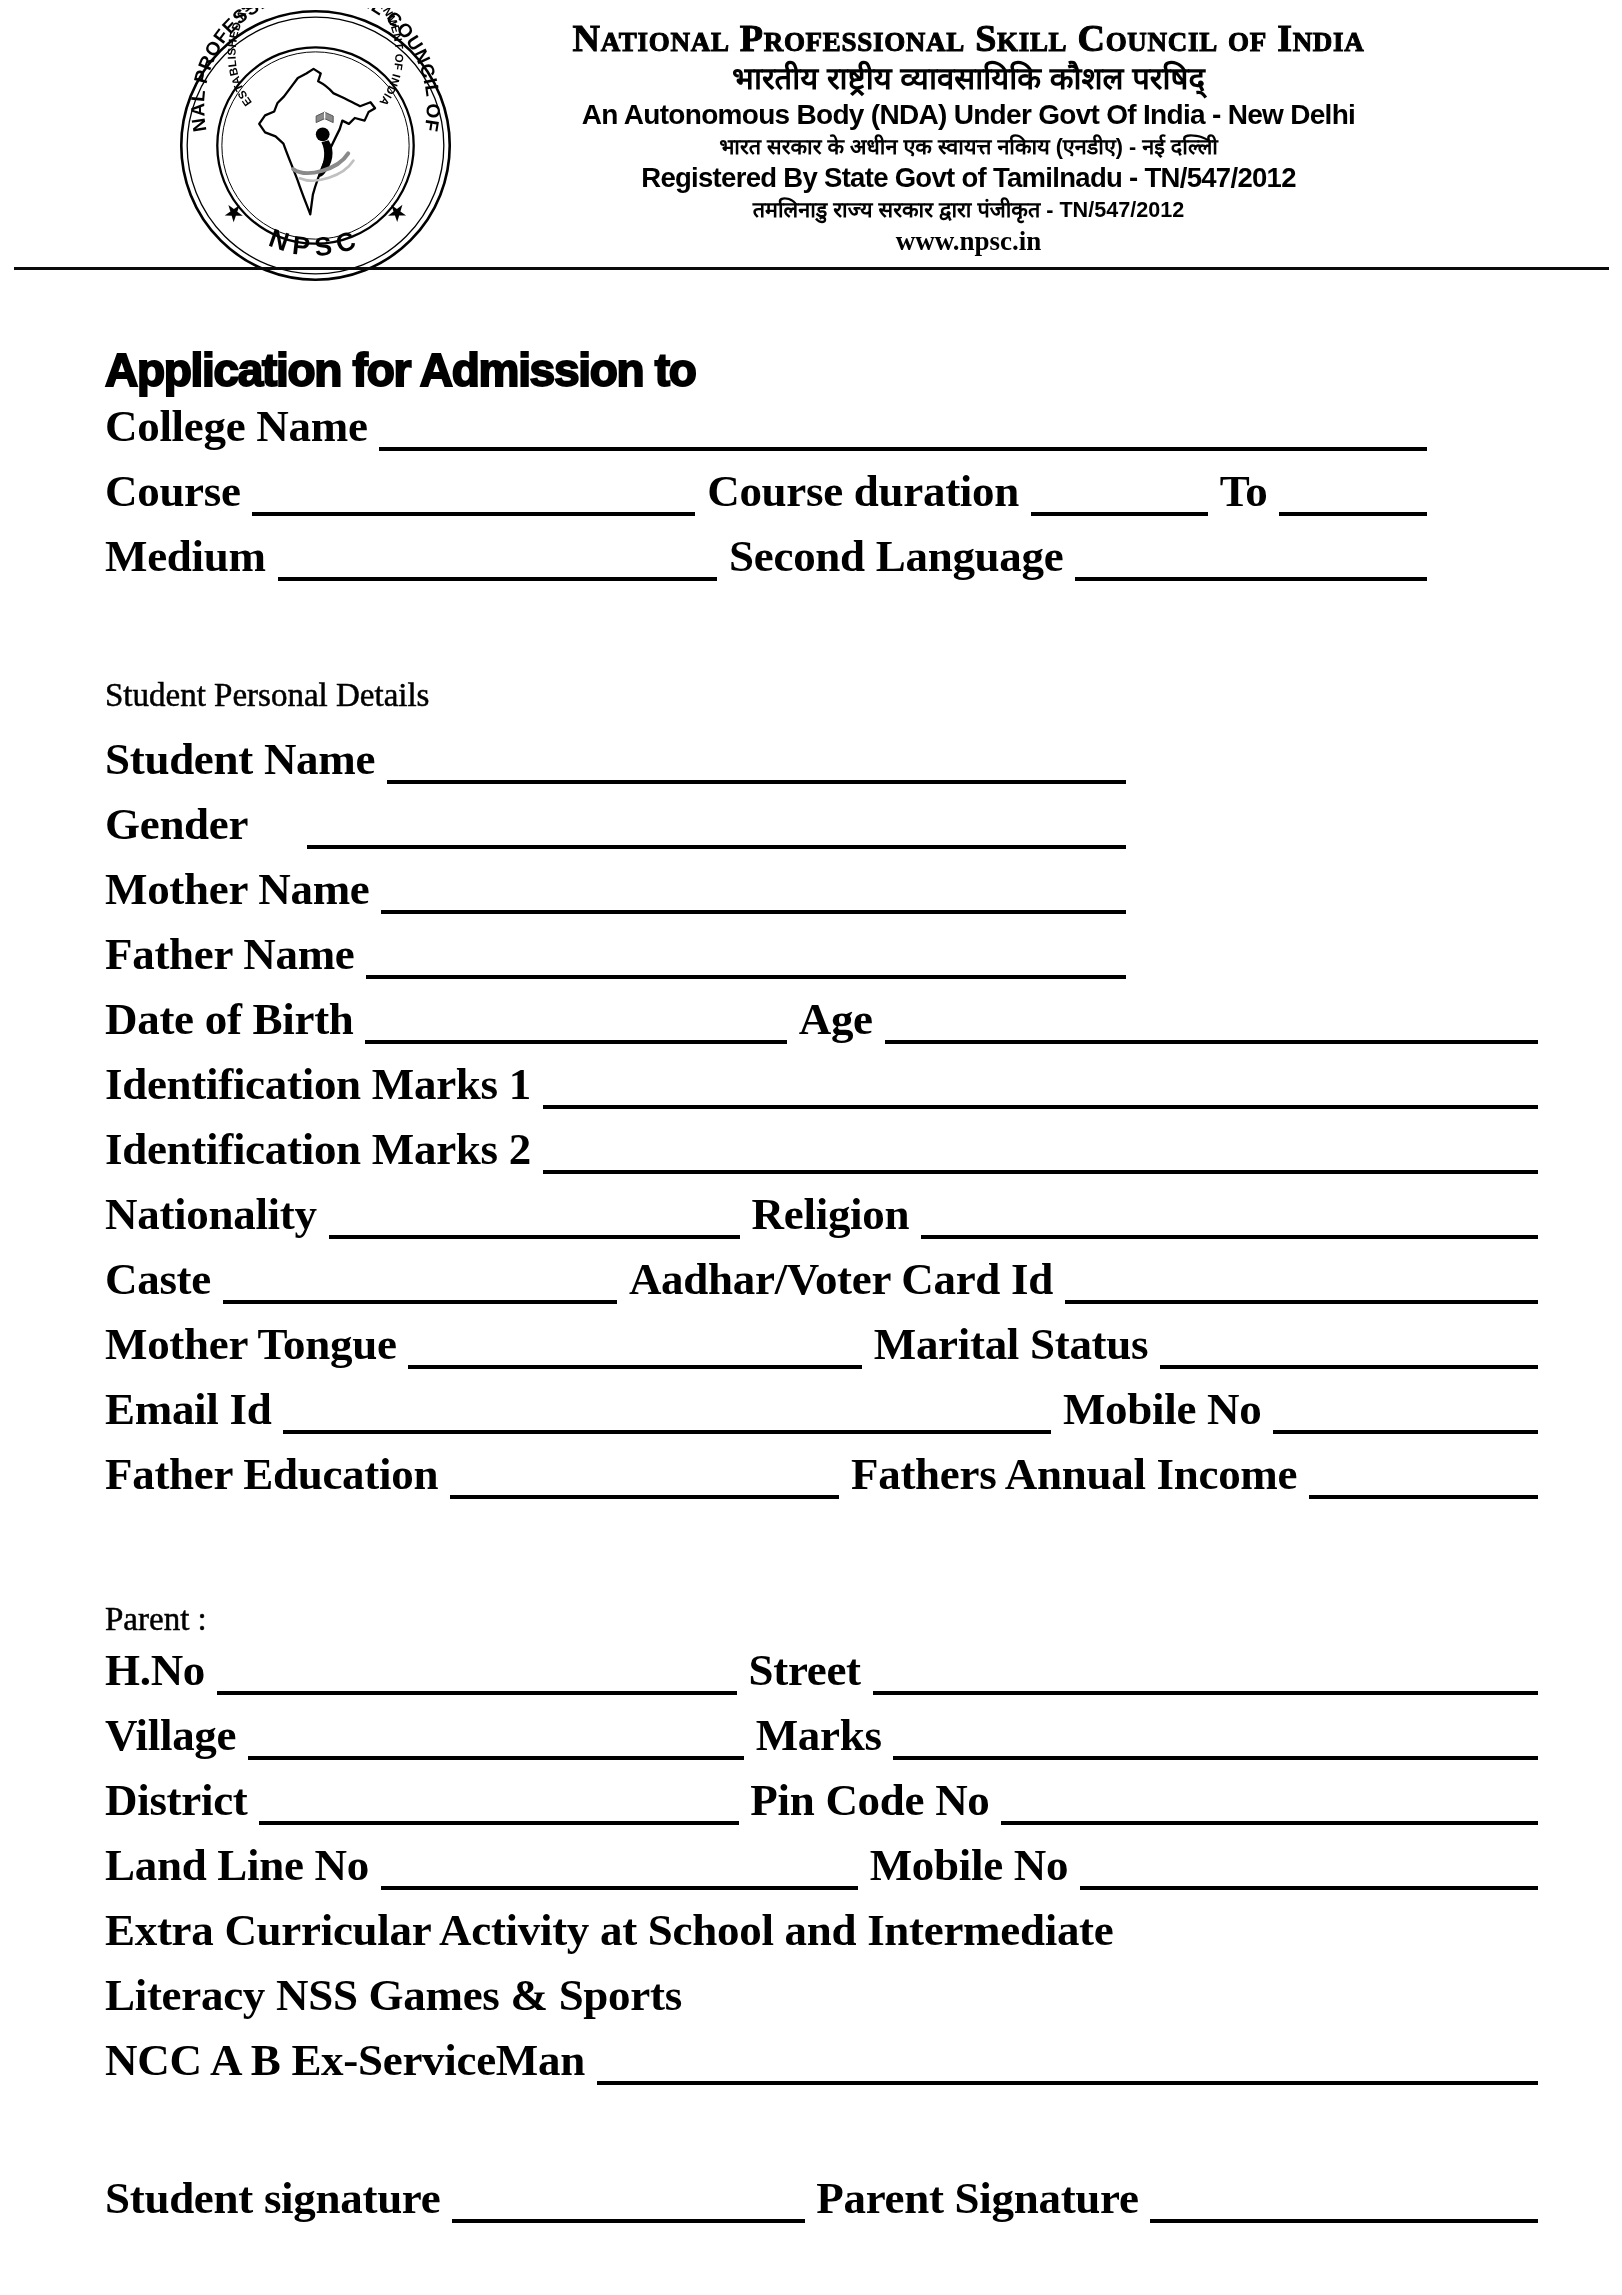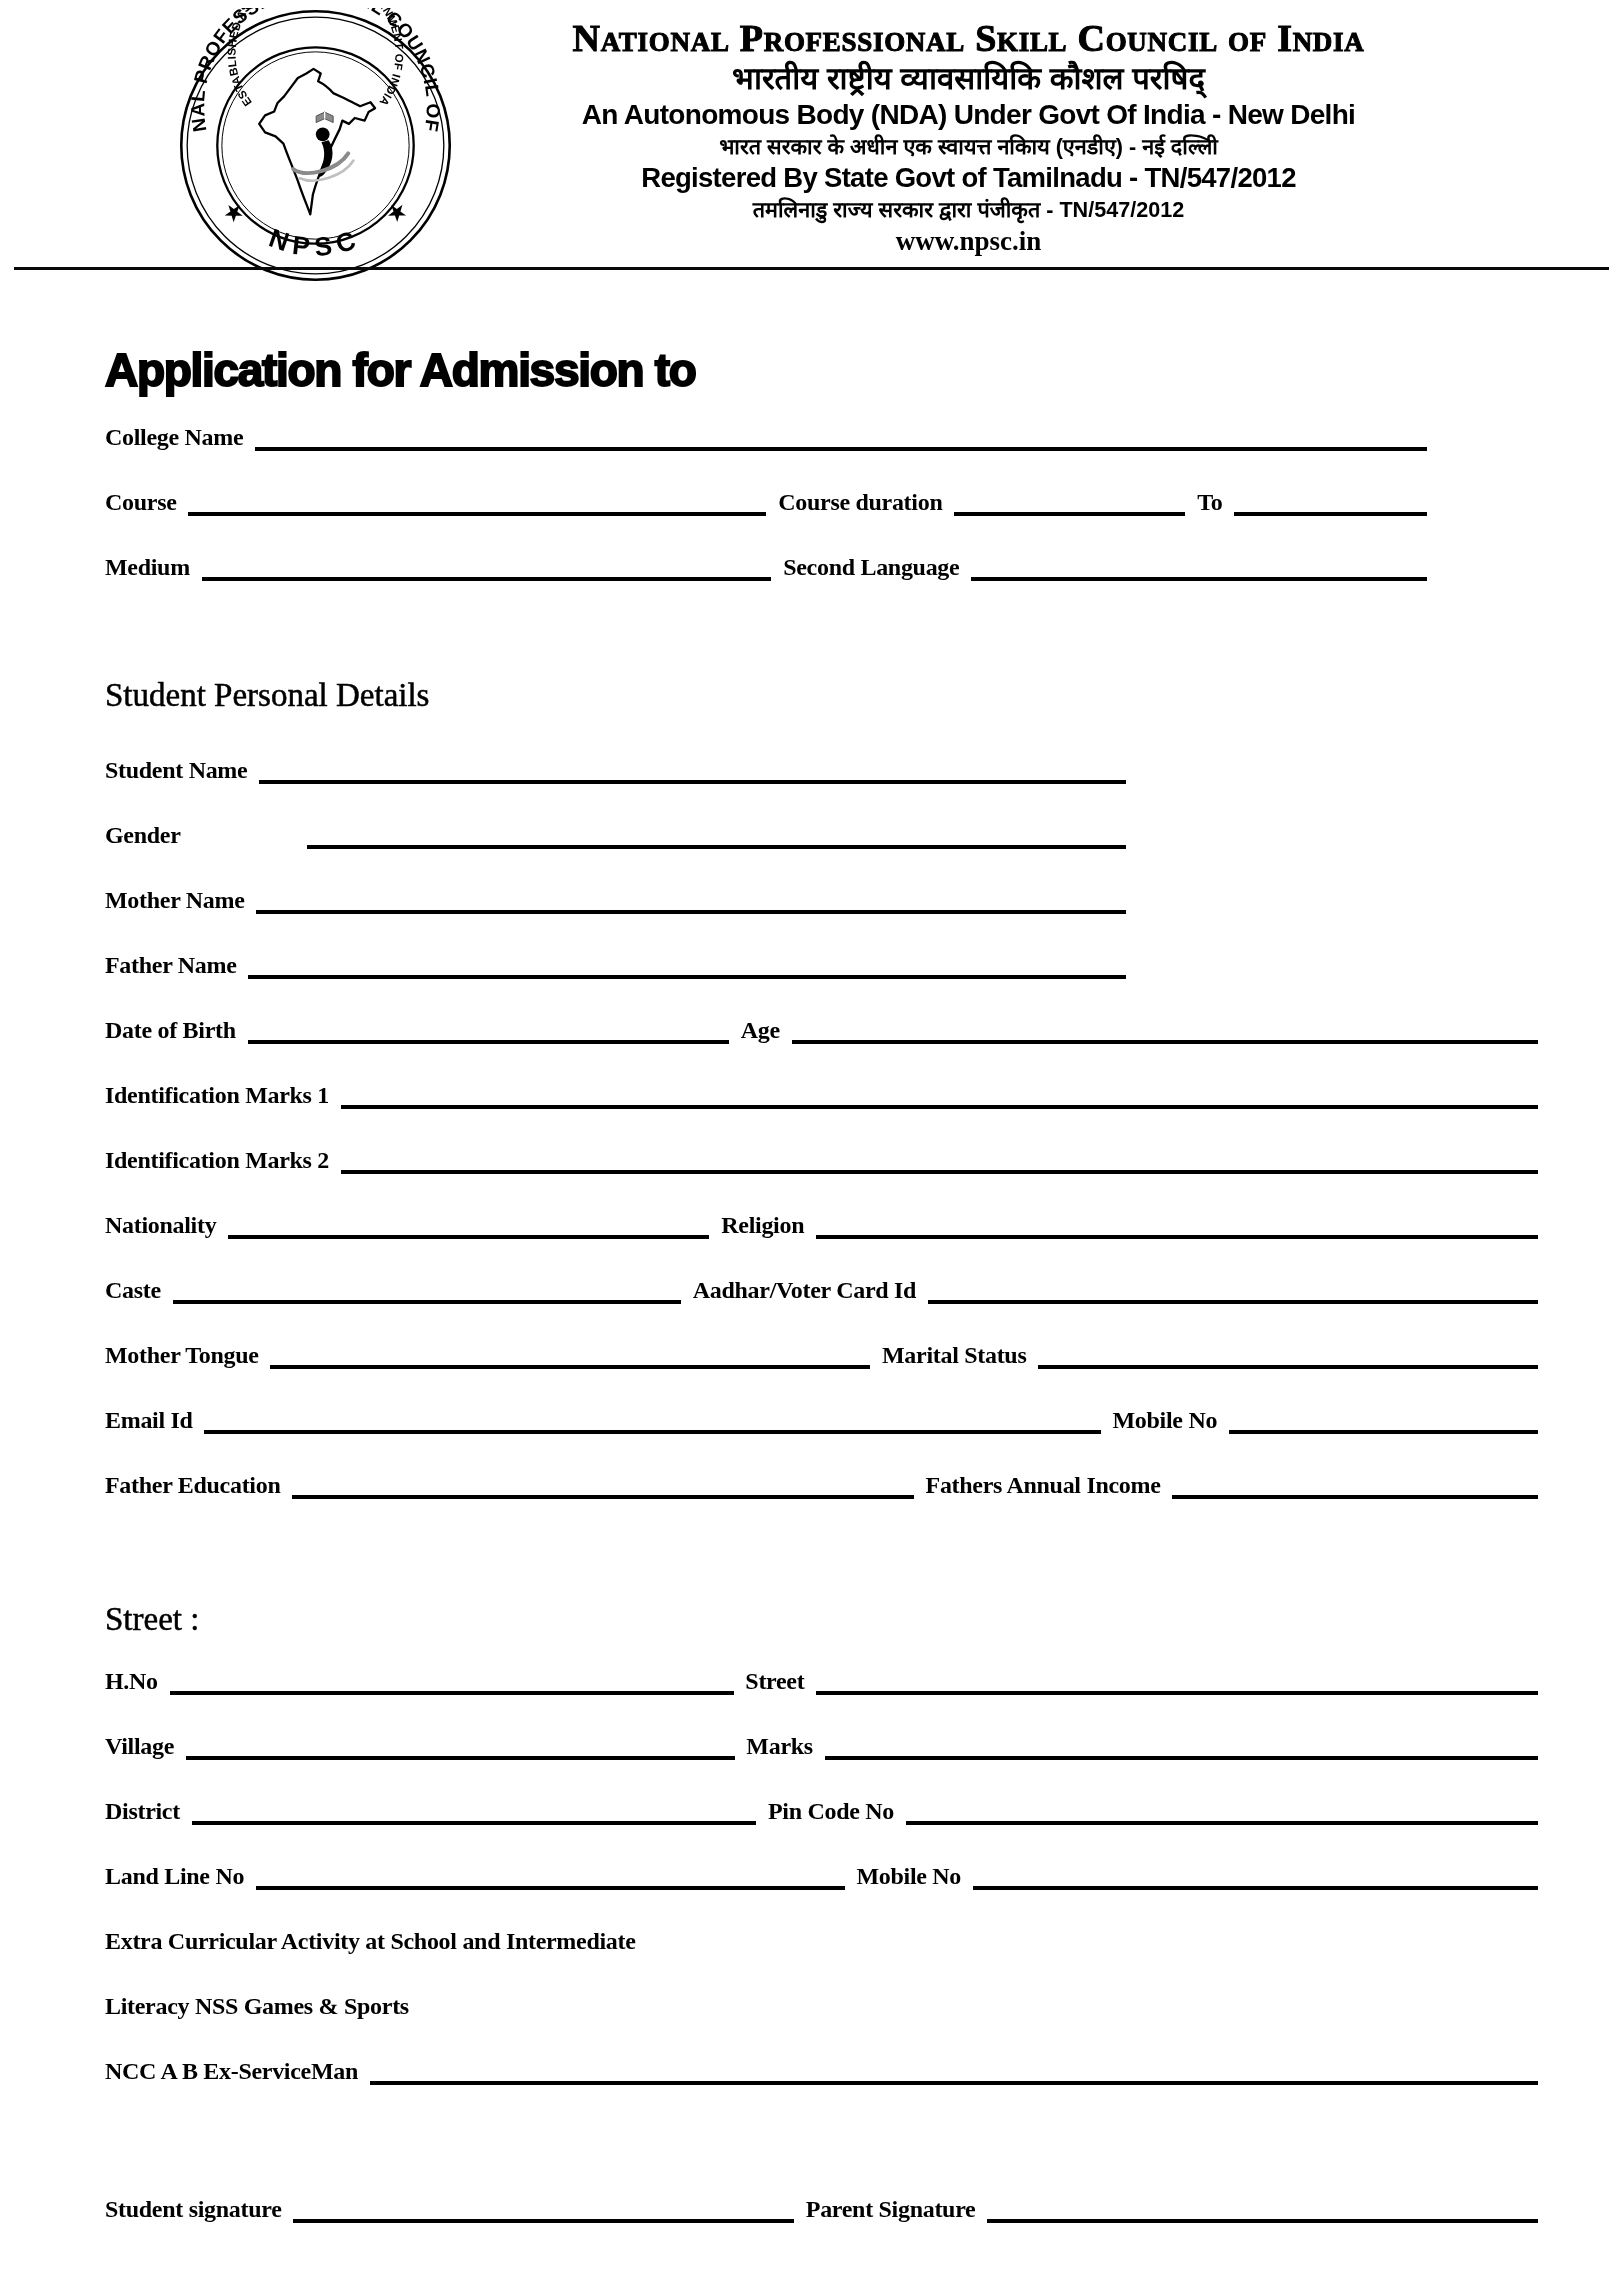--- a/index.html
+++ b/index.html
@@ -25,21 +25,21 @@
   .rule { position:absolute; top:267px; left:14.4px; right:14.4px; height:2.6px; background:#0a0a0a; }
   
   .form-body { position:absolute; top:270px; left:0; right:0; padding:0 85px 0 105px; }
   .doc-title {
     font-family:"Liberation Sans", sans-serif; font-weight:900; font-size:46px;
     letter-spacing:-1.3px; -webkit-text-stroke:2px #000; margin:77px 0 0 0; line-height:1;
     white-space:nowrap;
   }
   .row { display:flex; align-items:flex-end; column-gap:11.8px; height:65px; }
   .lbl {
-    font-family:"Liberation Serif", serif; font-weight:700; font-size:24px; line-height:1;
+    font-family:"Liberation Serif", serif; font-weight:700; font-size:45px; line-height:1;
     letter-spacing:-0.3px; white-space:nowrap; padding-bottom:7.9px;
   }
   .line { height:3.3px; background:#000; flex-grow:1; margin-bottom:6.5px; }
   .section-h {
     font-family:"Liberation Serif", serif; font-weight:400; font-size:33px; line-height:1;
     -webkit-text-stroke:0.5px #000; margin:92px 0 0 0;
   }
   .section-h.addr { margin-top:98px; }
   .rm170 { margin-right:111px; }   
   .rm630 { margin-right:412px; }   
@@ -192,21 +192,21 @@
       <span class="line" style="flex-grow:10"></span>
     </div>
 
     <div class="row">
       <span class="lbl">Father Education</span>
       <span class="line" style="flex-grow:17"></span>
       <span class="lbl">Fathers Annual Income</span>
       <span class="line" style="flex-grow:10"></span>
     </div>
 
-    <h2 class="section-h addr">Street :</h2>
+    <h2 class="section-h addr">Parent :</h2>
 
     <div class="row">
       <span class="lbl">H.No</span>
       <span class="line" style="flex-grow:25"></span>
       <span class="lbl">Street</span>
       <span class="line" style="flex-grow:32"></span>
     </div>
 
     <div class="row">
       <span class="lbl">Village</span>

